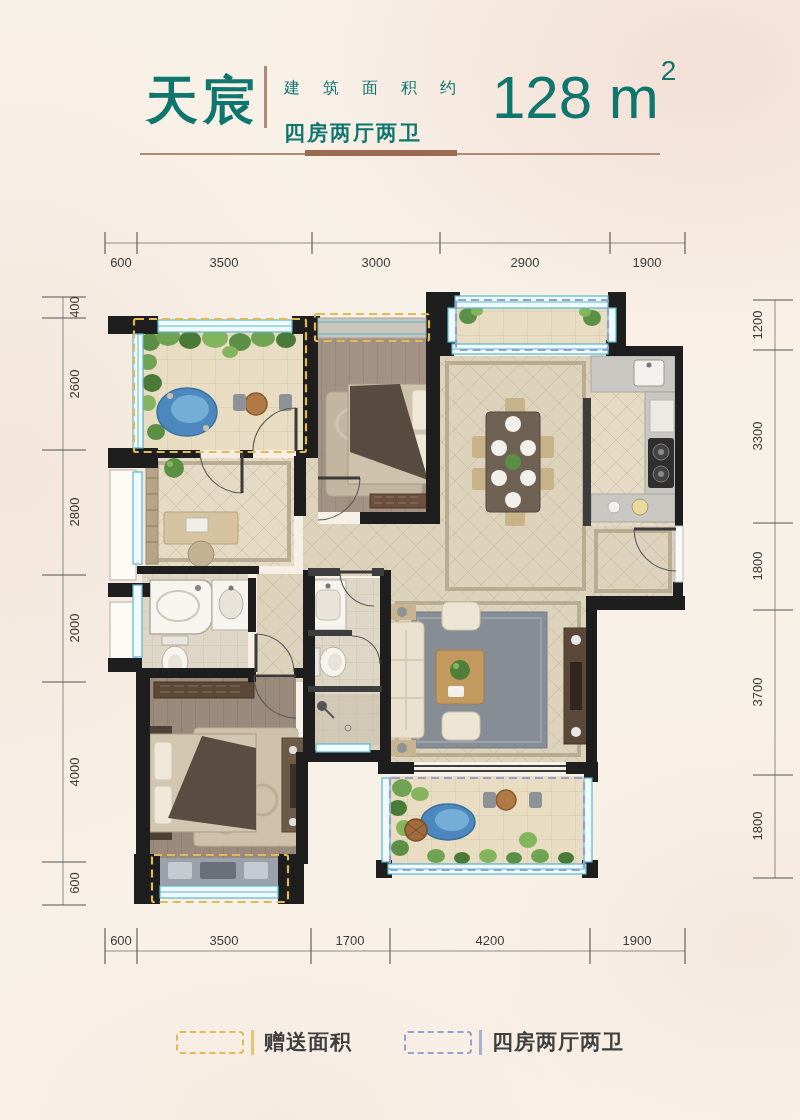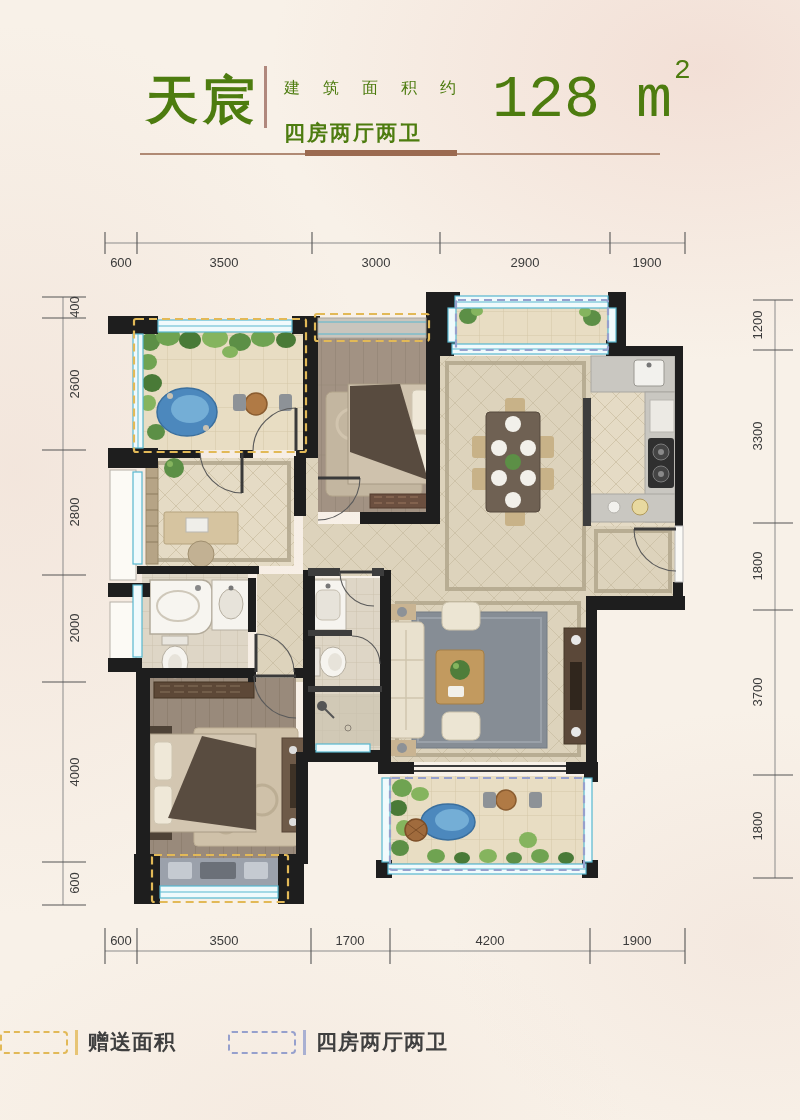--- a/index.html
+++ b/index.html
@@ -10,47 +10,47 @@
   }
   .marble{
     position:absolute;inset:0;pointer-events:none;
     background:
       radial-gradient(620px 420px at 88% 6%, rgba(228,178,168,.28), transparent 70%),
       radial-gradient(520px 640px at 2% 42%, rgba(224,190,178,.22), transparent 70%),
       radial-gradient(430px 330px at 94% 84%, rgba(228,198,188,.20), transparent 70%),
       radial-gradient(500px 300px at 35% 100%, rgba(232,206,192,.18), transparent 70%);
   }
   
-  .hdr{position:absolute;left:0;top:0;width:717px;height:180px;color:#4d7c0f;}
+  .hdr{position:absolute;left:0;top:0;width:717px;height:180px;color:#0f766e;}
   .hdr-name{position:absolute;left:146px;top:66px;font-size:52px;font-weight:700;letter-spacing:5px;}
   .hdr-vbar{position:absolute;left:264px;top:66px;width:3px;height:62px;background:#a3756a;opacity:.85;}
   .hdr-sub{position:absolute;left:284px;top:78px;width:196px;}
   .hdr-sub1{font-size:16px;letter-spacing:23px;white-space:nowrap;}
   .hdr-sub2{font-size:21px;font-weight:700;letter-spacing:2px;white-space:nowrap;margin-top:20px;}
-  .hdr-area{position:absolute;left:492px;top:55px;font-family:Liberation Mono, monospace;font-size:60px;white-space:nowrap;}
+  .hdr-area{position:absolute;left:492px;top:55px;font-family:Liberation Sans, sans-serif;font-size:60px;white-space:nowrap;}
   .hdr-area sup{font-size:28px;vertical-align:38px;margin-left:2px;}
   .hdr-line{position:absolute;left:140px;top:153px;width:520px;height:2px;background:#b08a74;}
   .hdr-line-thick{position:absolute;left:305px;top:150px;width:152px;height:6px;background:#9b6a50;}
   
   svg.plan{position:absolute;left:0;top:0;}
   .dim{font-size:13px;fill:#3b3b3b;font-family:"Liberation Sans",sans-serif;}
   .dimline{stroke:#8b8b8b;stroke-width:1;}
   .tick{stroke:#555;stroke-width:1.1;}
   .wall{fill:#1e1e1e;}
   .wall2{fill:#3d3d3d;}
   .win{fill:#f0fafc;stroke:#58b7cf;stroke-width:1.2;}
   .winline{stroke:#58b7cf;stroke-width:1;}
   .dashY{fill:none;stroke:#e2b957;stroke-width:2.2;stroke-dasharray:8 5;}
   .dashB{fill:none;stroke:#96a0cd;stroke-width:2.2;stroke-dasharray:8 5;}
   .band{fill:none;stroke:#b2a68c;stroke-width:4;opacity:.85;}
   .door{fill:none;stroke:#5a5a5a;stroke-width:1.1;}
   .leaf{stroke:#3a3a3a;stroke-width:3;}
   .white-ledge{fill:#fcfaf5;stroke:#b5b0a8;stroke-width:1;}
   
-  .legend{position:absolute;left:0;top:1028px;width:800px;display:flex;gap:52px;align-items:center;}
+  .legend{position:absolute;left:0;top:1028px;width:800px;display:flex;justify-content:center;gap:52px;align-items:center;}
   .leg-item{display:flex;align-items:center;}
   .leg-swatch{width:64px;height:19px;border-radius:4px;border:2.5px dashed #e2b957;}
   .leg-swatch.half{border-color:#96a0cd;}
   .leg-bar{width:3px;height:25px;margin-left:7px;background:#e2b957;opacity:.8;}
   .leg-bar.half{background:#96a0cd;}
   .leg-label{margin-left:10px;font-size:21px;font-weight:700;color:#3f3f3f;letter-spacing:1px;}
 </style>
 </head>
 <body>
 

